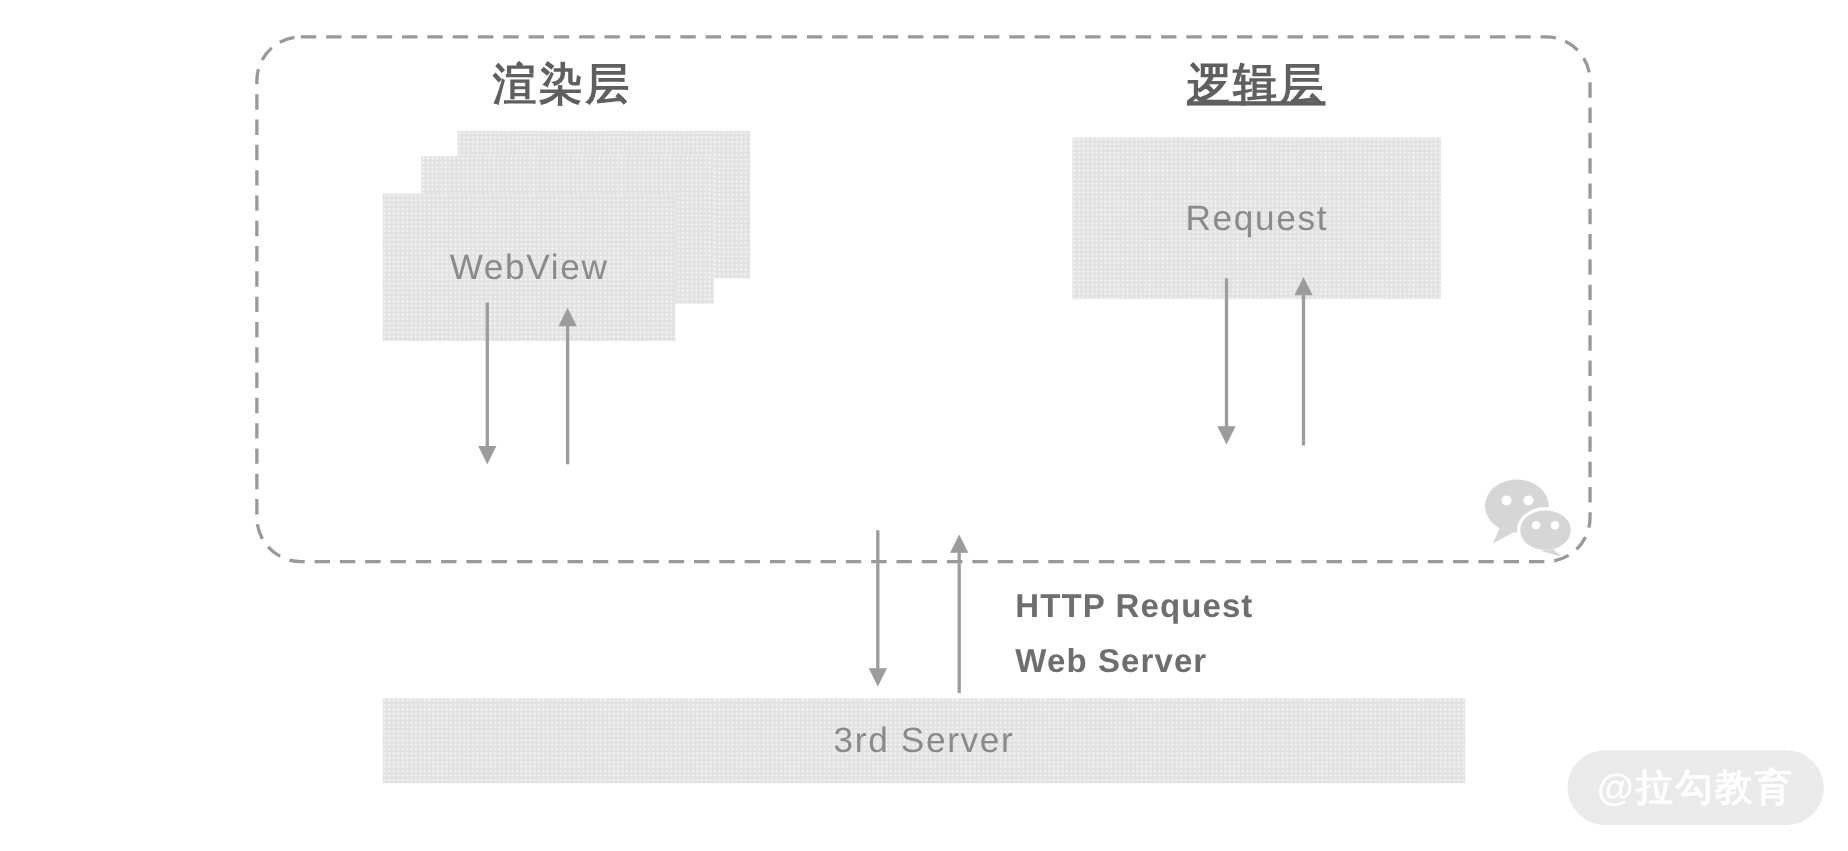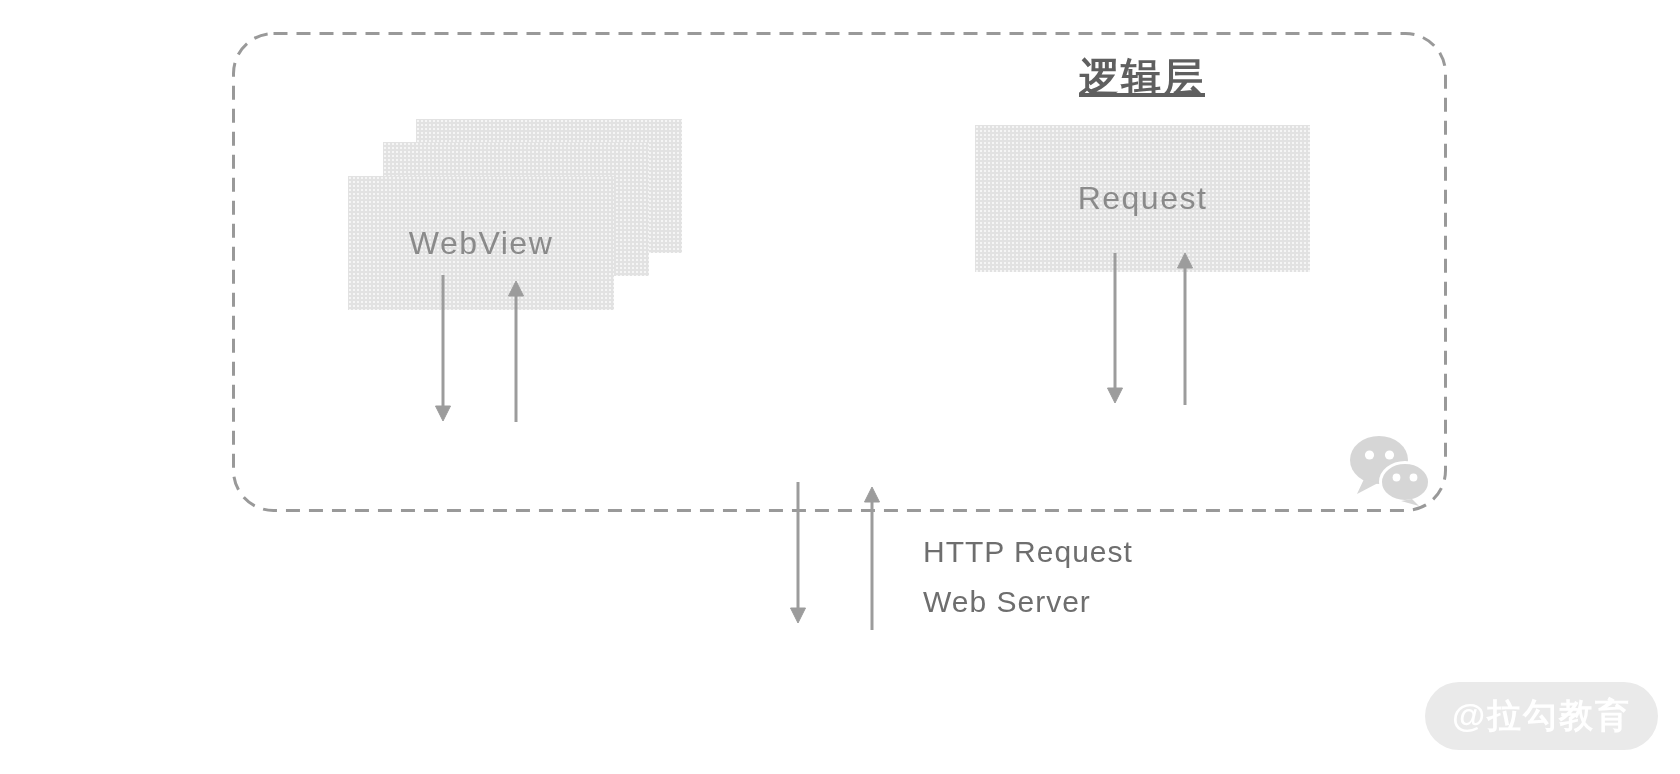--- a/index.html
+++ b/index.html
@@ -19,48 +19,52 @@
     letter-spacing:2px;z-index:3;
   }
   .box-label{
     width:100%;height:100%;display:flex;align-items:center;justify-content:center;
     color:#8a8a8a;font-size:32px;letter-spacing:1.5px;font-weight:400;
   }
   .bar{z-index:1;}
   .stack-box{z-index:1;}
   #svg-overlay{position:absolute;left:0;top:0;z-index:2;pointer-events:none;}
   .conn-label{
-    position:absolute;left:923px;color:#6e6e6e;font-size:30px;font-weight:400;
+    position:absolute;left:923px;color:#6e6e6e;font-size:30px;font-weight:700;
     letter-spacing:1px;z-index:3;white-space:nowrap;
   }
   .watermark{
     position:absolute;left:1425px;top:682px;width:233px;height:68px;border-radius:34px;
     background:#eaeaea;display:flex;align-items:center;justify-content:center;
     color:#ffffff;font-size:34px;font-weight:600;letter-spacing:2px;z-index:4;
   }
   .wechat{position:absolute;left:1348px;top:434px;z-index:3;}
 </style>
 </head>
 <body>
 
 <div class="stage">
 
+  <div class="layer-title" style="left:361px;">渲染层</div>
   <div class="layer-title" style="left:992px;text-decoration:underline;">逻辑层</div>
 
   <div class="abs halftone stack-box" style="left:416px;top:119px;width:266px;height:134px;"></div>
   <div class="abs halftone stack-box" style="left:383px;top:142px;width:266px;height:134px;"></div>
   <div class="abs halftone stack-box" style="left:348px;top:176px;width:266px;height:134px;">
     <div class="box-label">WebView</div>
   </div>
 
   <div class="abs halftone stack-box" style="left:975px;top:125px;width:335px;height:147px;">
     <div class="box-label">Request</div>
   </div>
 
 
+  <div class="abs halftone bar" style="left:348px;top:635px;width:984px;height:77px;">
+    <div class="box-label">3rd Server</div>
+  </div>
 
   <svg id="svg-overlay" width="1680" height="774" viewBox="0 0 1680 774">
     <rect x="233.5" y="33.5" width="1212" height="477" rx="40" ry="40" fill="none" stroke="#999999" stroke-width="3" stroke-dasharray="14 9"></rect>
 
     <g stroke="#9c9c9c" fill="#9c9c9c">
       <line x1="443" y1="275" x2="443" y2="406" stroke-width="3"></line>
       <polygon points="435.5,406 450.5,406 443,421"></polygon>
       <line x1="516" y1="296" x2="516" y2="422" stroke-width="3"></line>
       <polygon points="508.5,296 523.5,296 516,281"></polygon>
     </g>

